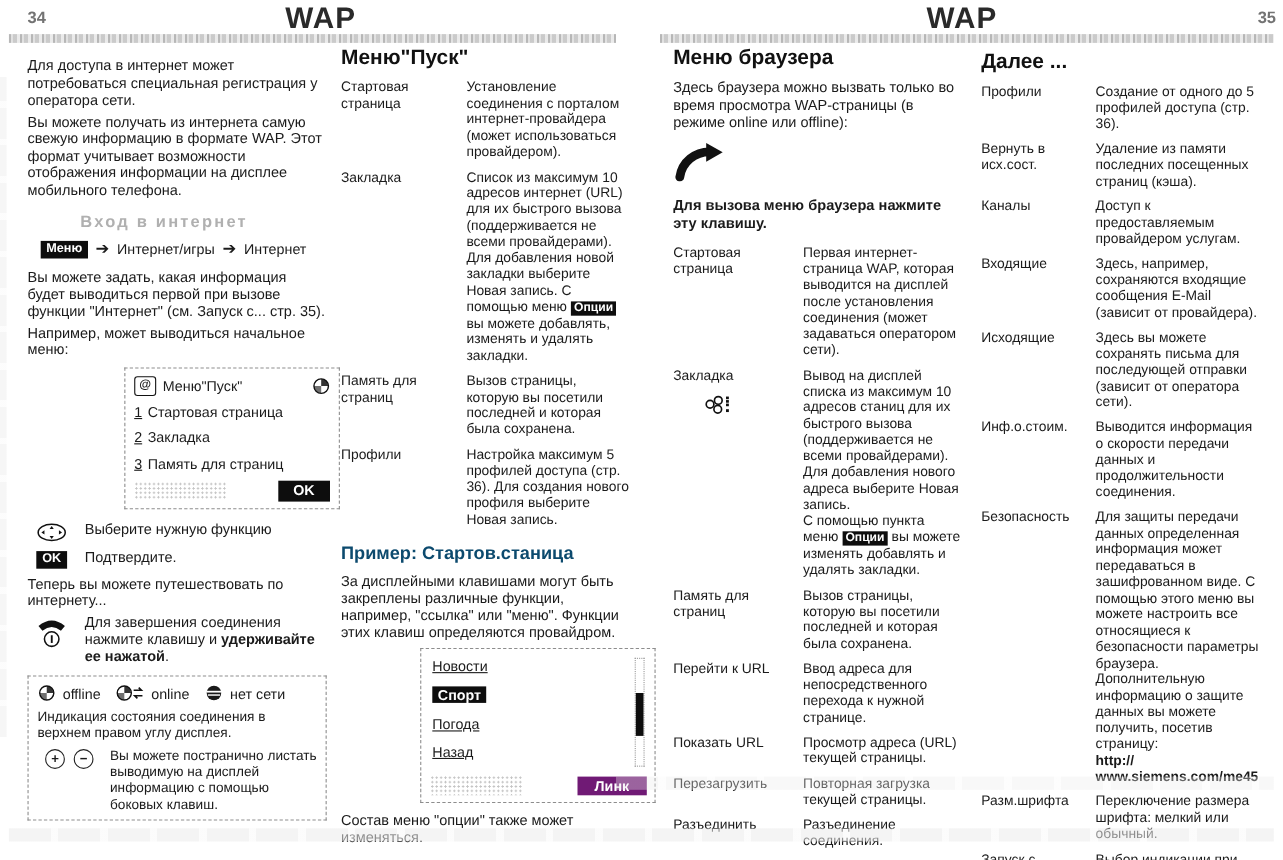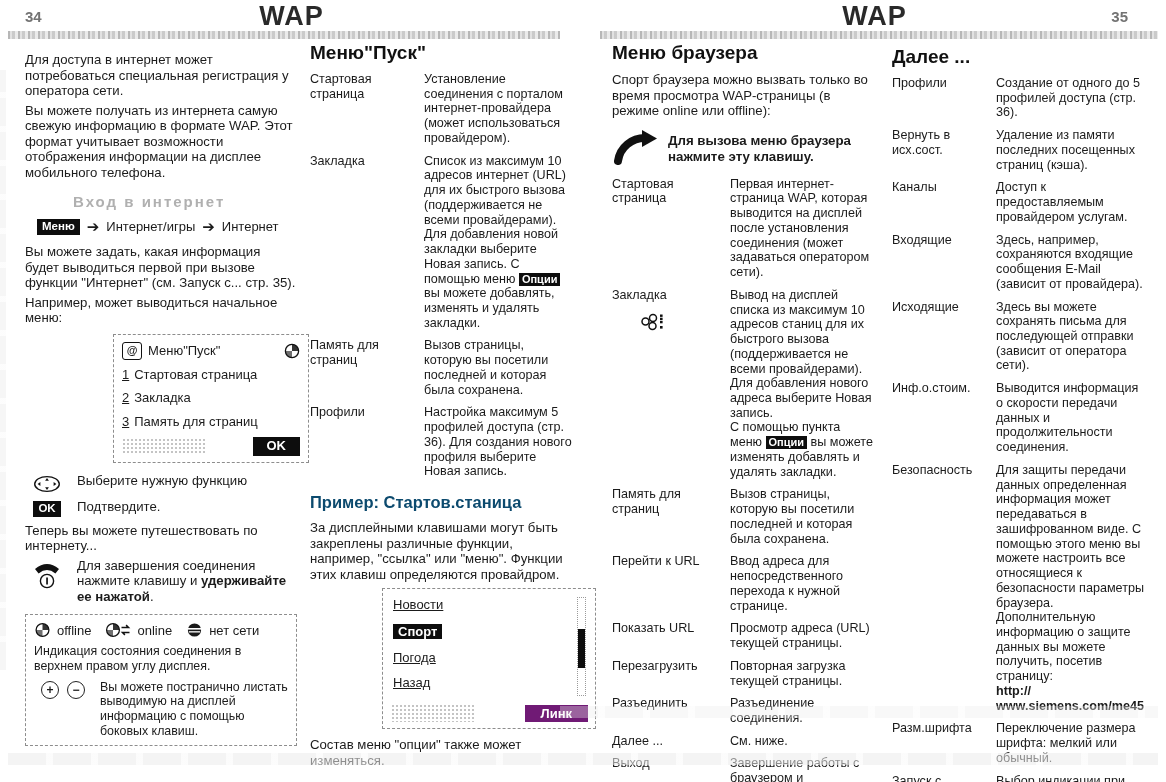--- a/index.html
+++ b/index.html
@@ -69,34 +69,34 @@
   .term-icon{display:block;margin:10px 0 0 28px;}
   .desc .chip{font-size:11px;padding:0 3px;}
   
   .statusbox{border:1px dashed #8d8d8d;margin-top:10px;padding:7px 8px;font-size:12.4px;line-height:1.18;}
   .statusline{display:flex;align-items:flex-end;gap:6px;margin-bottom:6px;font-size:13px;}
   .statusline .lbl{margin-right:8px;}
   .pmrow{display:flex;gap:8px;margin-top:6px;}
   .pmkeys{flex:0 0 58px;display:flex;gap:8px;justify-content:center;padding-top:1px;}
   .key-circle{display:inline-flex;width:16px;height:16px;border:1.6px solid #222;border-radius:50%;
               align-items:center;justify-content:center;font-size:12px;font-weight:700;line-height:1;}
-  .keyhint{display:flex;gap:10px;margin:10px 0 12px 0;align-items:flex-start;}
+  .keyhint{display:flex;gap:10px;margin:10px 0 12px 0;align-items:flex-start;flex-direction:column;}
   .keyhint .txt{font-size:13.3px;font-weight:700;line-height:1.2;padding-top:4px;}
   svg{display:block;}
 </style>
 </head>
 <body>
 
 <div class="canvas">
 
   <div class="pgnum" style="left:25px">34</div>
   <div class="wap" style="left:0">WAP</div>
   <div class="hstrip" style="left:8px;width:552px"></div>
   <div class="wap" style="left:583px">WAP</div>
-  <div class="pgnum" style="right:38px">35</div>
+  <div class="pgnum" style="right:6px">35</div>
   <div class="hstrip" style="left:600px;width:558px"></div>
 
   <div class="col" id="p34-left">
     <p>Для доступа в интернет может потребоваться специальная регистрация у оператора сети.</p>
     <p>Вы можете получать из интернета самую свежую информацию в формате WAP. Этот формат учитывает возможности отображения информации на дисплее мобильного телефона.</p>
 
     <div class="faint-head">Вход в интернет</div>
 
     <div class="menupath">
       <span class="chip">Меню</span>
@@ -233,21 +233,21 @@
         </div>
       <div class="s2-hatch"></div>
       <div class="s2-soft">Линк</div>
     </div>
 
     <p style="font-size:13.2px;line-height:1.18">Состав меню "опции" также может изменяться.</p>
   </div>
 
   <div class="col" id="p35-left">
     <div class="h1">Меню браузера</div>
-    <p style="font-size:13.2px;line-height:1.18">Спорт браузера можно вызвать только во время просмотра WAP-страницы (в режиме online или offline):</p>
+    <p style="font-size:13.2px;line-height:1.18">Здесь браузера можно вызвать только во время просмотра WAP-страницы (в режиме online или offline):</p>
 
     <div class="keyhint">
       <span>
         <svg width="46" height="36" viewBox="0 0 46 36">
             <path d="M6 32 C8 18 20 9 33 9" fill="none" stroke="#111" stroke-width="8" stroke-linecap="round"></path>
             <path d="M30 1 L45 9.5 L30 18 Z" fill="#111"></path>
           </svg>
       </span>
       <span class="txt">Для вызова меню браузера нажмите эту клавишу.</span>
     </div>

